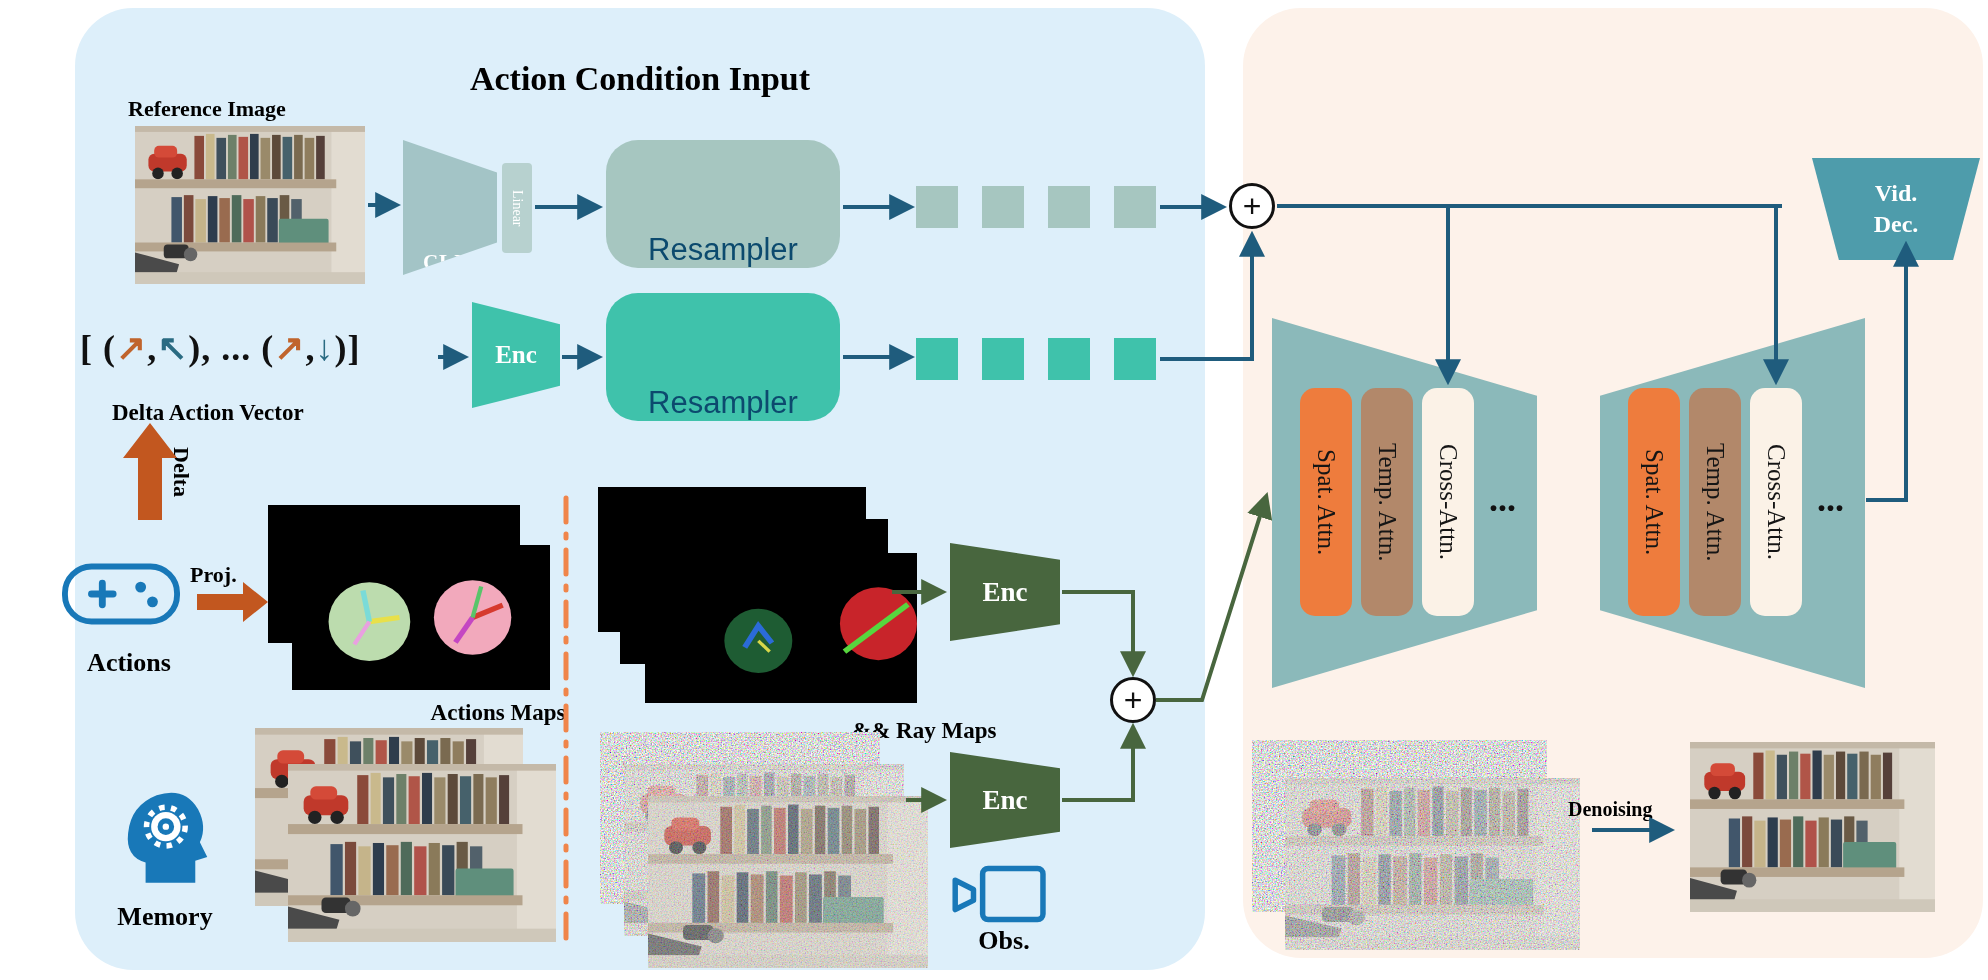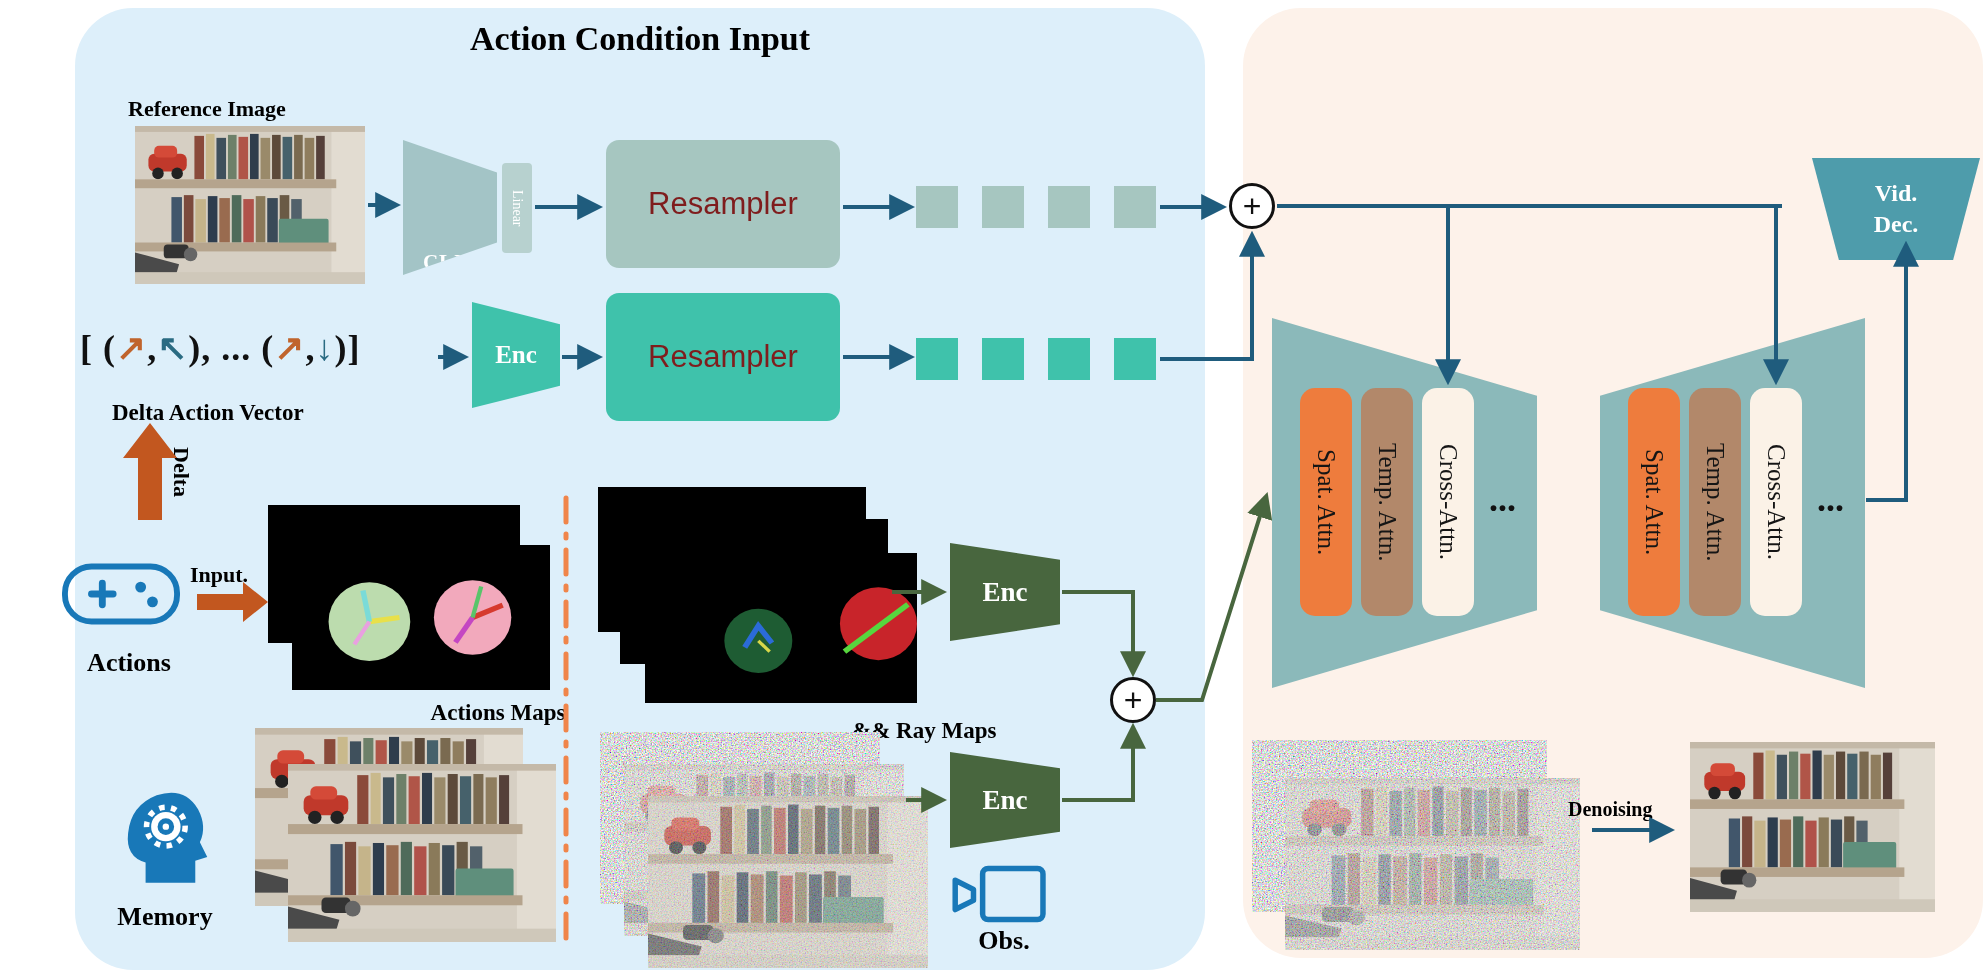--- a/index.html
+++ b/index.html
@@ -1,32 +1,32 @@
 <!DOCTYPE html>
 <html><head>
 <meta charset="utf-8">
 <style>
   html,body{margin:0;padding:0;background:#fff;}
   .canvas{position:relative;width:1988px;height:980px;background:#fff;font-family:"Liberation Serif",serif;overflow:hidden;}
   .abs{position:absolute;}
   .panel{position:absolute;border-radius:58px;}
   .panel-left{left:75px;top:8px;width:1130px;height:962px;background:#ddeffa;}
   .panel-right{left:1243px;top:8px;width:740px;height:950px;background:#fdf2ea;}
-  .panel-title{position:absolute;font-weight:bold;font-size:34px;color:#000;text-align:center;}
+  .panel-title{position:absolute;font-weight:bold;font-size:34px;color:#000;text-align:center;margin-top:40px;}
   .lbl{position:absolute;font-weight:bold;color:#000000;}
   .ctr{display:flex;align-items:center;justify-content:center;}
   .trap{position:absolute;}
   .trap-r{clip-path:polygon(0 0,100% 21%,100% 79%,0 100%);}
   .trap-r2{clip-path:polygon(0 0,100% 17%,100% 83%,0 100%);}
   .trap-clip{clip-path:polygon(0 0,100% 24%,100% 76%,0 100%);align-items:flex-end;}
   .trap-down{clip-path:polygon(0 0,100% 0,84% 100%,16% 100%);margin-top:22px;}
   .blk1{clip-path:polygon(0 0,100% 21%,100% 79%,0 100%);}
   .blk2{clip-path:polygon(0 21%,100% 0,100% 100%,0 79%);}
   .white-serif{color:#fff;font-weight:bold;font-family:"Liberation Serif",serif;}
-  .resampler{position:absolute;border-radius:13px;color:#7f1d1d;font-family:"Liberation Sans",sans-serif;font-size:31px;}
+  .resampler{position:absolute;border-radius:32px;color:#0c4a6e;font-family:"Liberation Sans",sans-serif;font-size:31px;align-items:flex-end;}
   .tok{position:absolute;width:42px;height:42px;}
   .pill{position:absolute;width:52px;height:228px;border-radius:15px;display:flex;align-items:center;justify-content:center;}
   .vtext{writing-mode:vertical-rl;text-orientation:mixed;white-space:nowrap;}
   .pill .vtext{font-size:25px;color:#151515;font-family:"Liberation Serif",serif;}
   .pluscirc{position:absolute;width:46px;height:46px;border-radius:50%;background:#fff;border:3px solid #111;box-sizing:border-box;display:flex;align-items:center;justify-content:center;font-size:32px;font-weight:400;color:#111;z-index:7;font-family:"Liberation Sans",sans-serif;line-height:1;}
   .photo{position:absolute;}
   .blackframe{position:absolute;background:#000;}
   .deltavec{position:absolute;font-weight:bold;font-size:36px;color:#111;letter-spacing:1px;white-space:nowrap;}
   .oa{color:#c0642c;}
   .ta{color:#2a6b82;}
@@ -147,21 +147,21 @@
 
   <div class="lbl vtext" style="left:168px;top:447px;font-size:22px;">Delta</div>
 
   <svg class="abs" style="left:62px;top:552px;" width="118" height="84" viewBox="0 0 120 80">
     <path d="M30,12 h60 a27,27 0 0 1 27,27 v2 a27,27 0 0 1 -27,27 h-60 a27,27 0 0 1 -27,-27 v-2 a27,27 0 0 1 27,-27 z" fill="none" stroke="#1878b8" stroke-width="6"></path>
     <path d="M30,40 h22 M41,29 v22" stroke="#1878b8" stroke-width="7" stroke-linecap="round" fill="none"></path>
     <circle cx="80" cy="33" r="5.5" fill="#1878b8"></circle>
     <circle cx="92" cy="48" r="5.5" fill="#1878b8"></circle>
   </svg>
   <div class="lbl ctr" style="left:64px;top:648px;width:130px;font-size:26px;">Actions</div>
-  <div class="lbl" style="left:190px;top:562px;font-size:22px;">Input.</div>
+  <div class="lbl" style="left:190px;top:562px;font-size:22px;">Proj.</div>
 
   <div class="blackframe" style="left:268px;top:505px;width:252px;height:138px;"></div>
   <svg class="photo" style="left:292px;top:545px;" width="258" height="145" viewBox="0 0 240 140" preserveAspectRatio="none">
       <use href="#sym-mapA"></use>
     </svg>
   <div class="lbl ctr" style="left:378px;top:700px;width:240px;font-size:23px;">Actions Maps</div>
 
   <div class="blackframe" style="left:598px;top:487px;width:268px;height:145px;"></div>
   <div class="blackframe" style="left:620px;top:519px;width:268px;height:145px;"></div>
   <svg class="photo" style="left:645px;top:553px;" width="272" height="150" viewBox="0 0 240 140" preserveAspectRatio="none">

